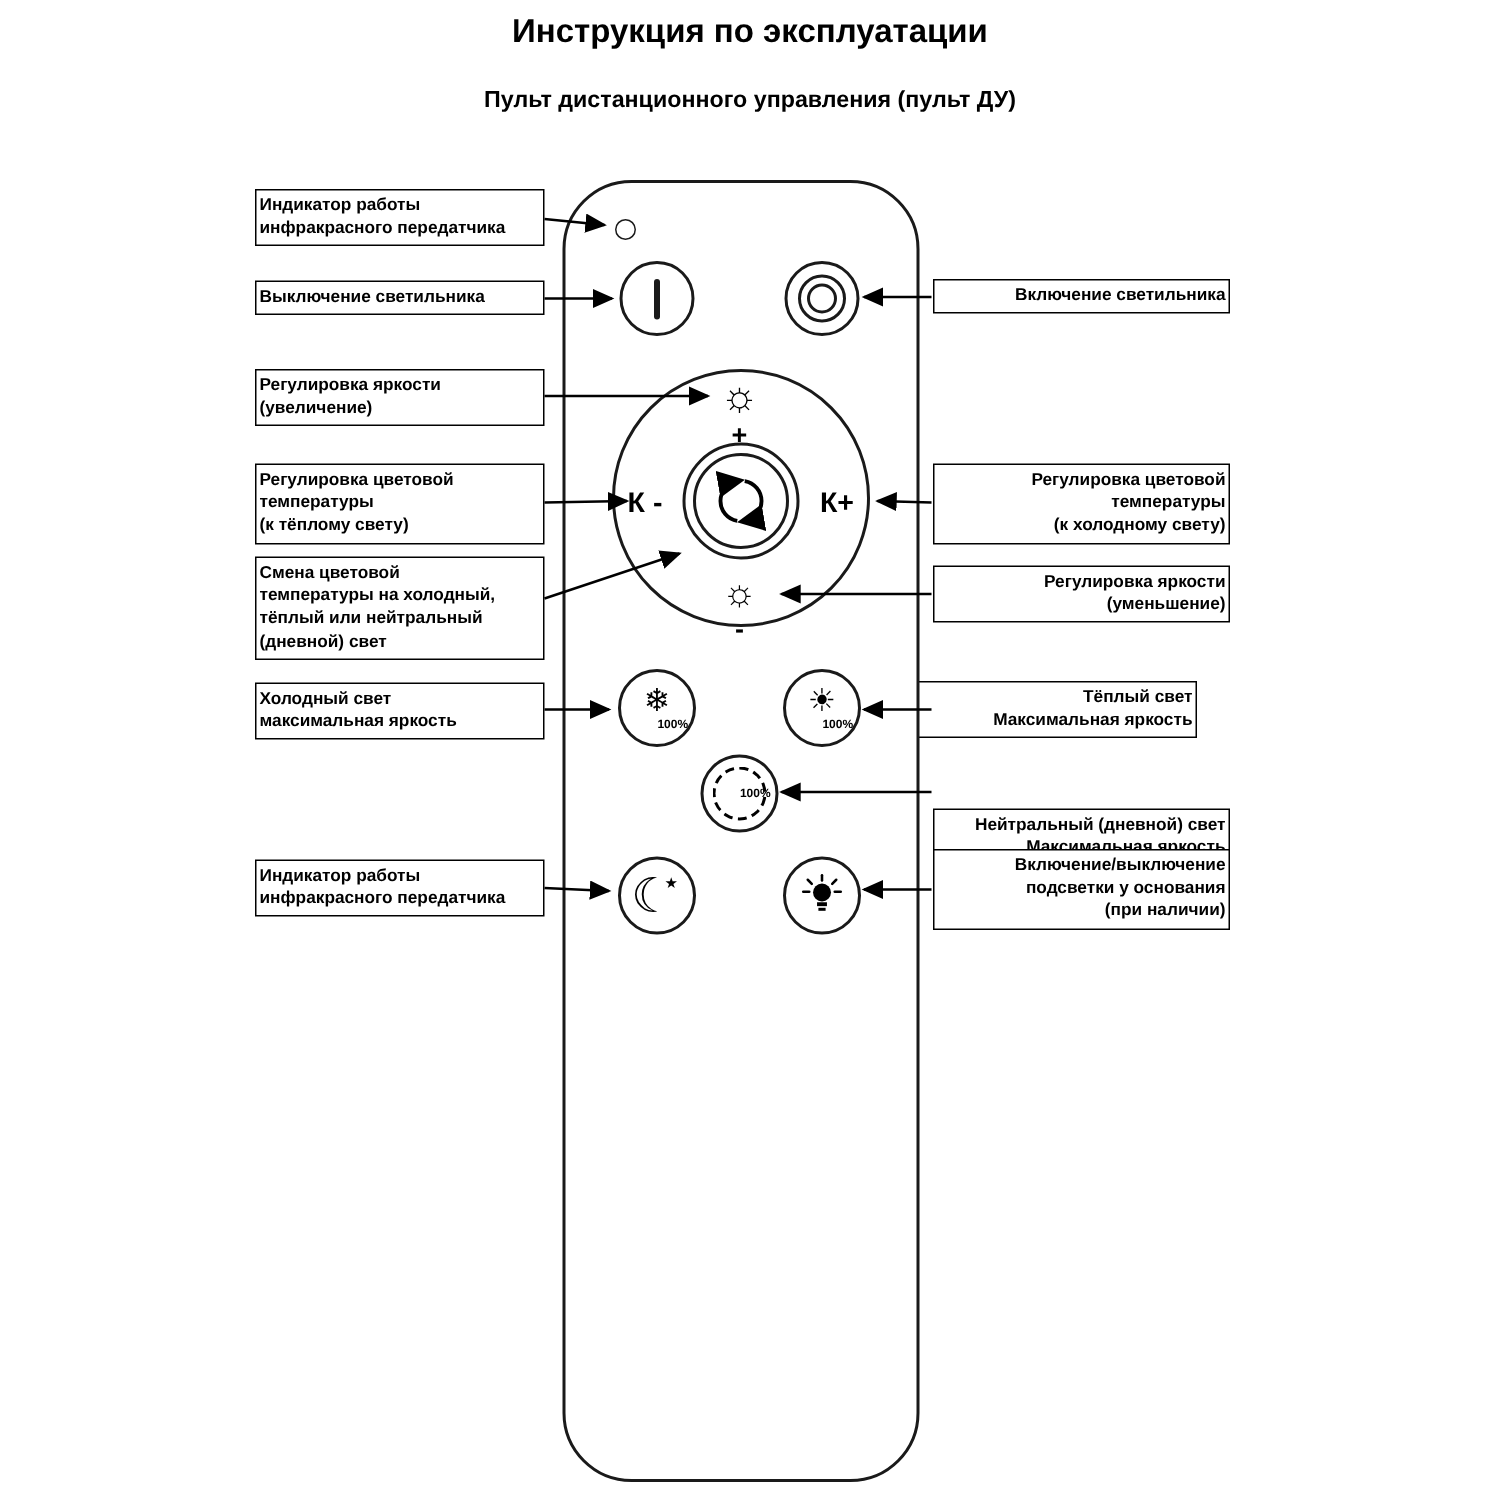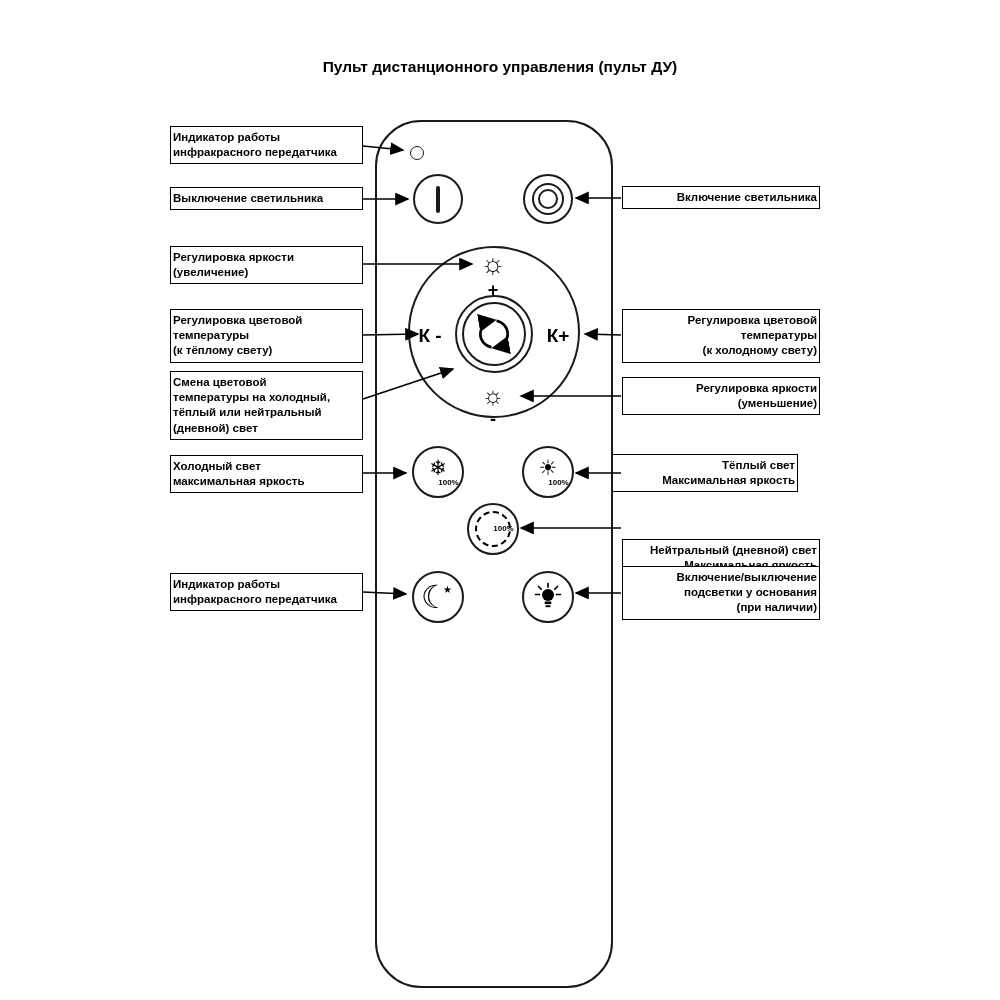--- a/index.html
+++ b/index.html
@@ -25,20 +25,21 @@
   .pm{font-size:18px;font-weight:bold;text-align:center;line-height:1;}
   .overlay{position:absolute;left:0;top:0;pointer-events:none;}
   .raysun{width:36px;height:36px;border:2.4px dashed #000;border-radius:50%;
           box-sizing:border-box;display:flex;align-items:center;justify-content:center;}
 </style>
 </head>
 <body>
 
 <div class="canvas">
 
+  <div class="title">Инструкция по эксплуатации</div>
   <div class="subtitle">Пульт дистанционного управления (пульт ДУ)</div>
 
   <div class="callout" style="left:170px;top:126px;width:193px">Индикатор работы
 инфракрасного передатчика</div>
   <div class="callout" style="left:170px;top:187px;width:193px">Выключение светильника</div>
   <div class="callout" style="left:170px;top:246px;width:193px">Регулировка яркости
 (увеличение)</div>
   <div class="callout" style="left:170px;top:309px;width:193px">Регулировка цветовой
 температуры
 (к тёплому свету)</div>

